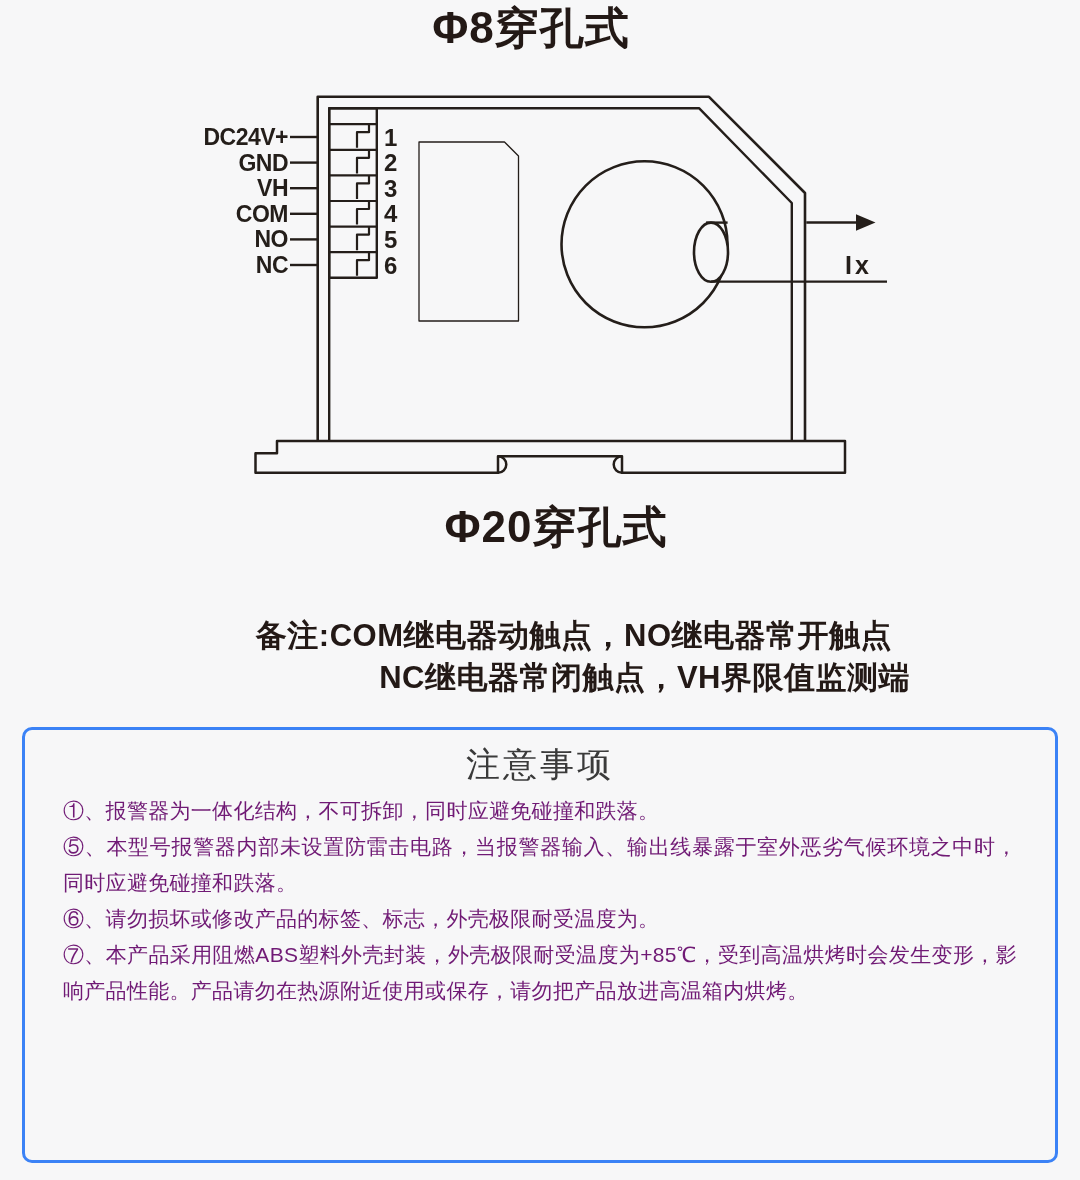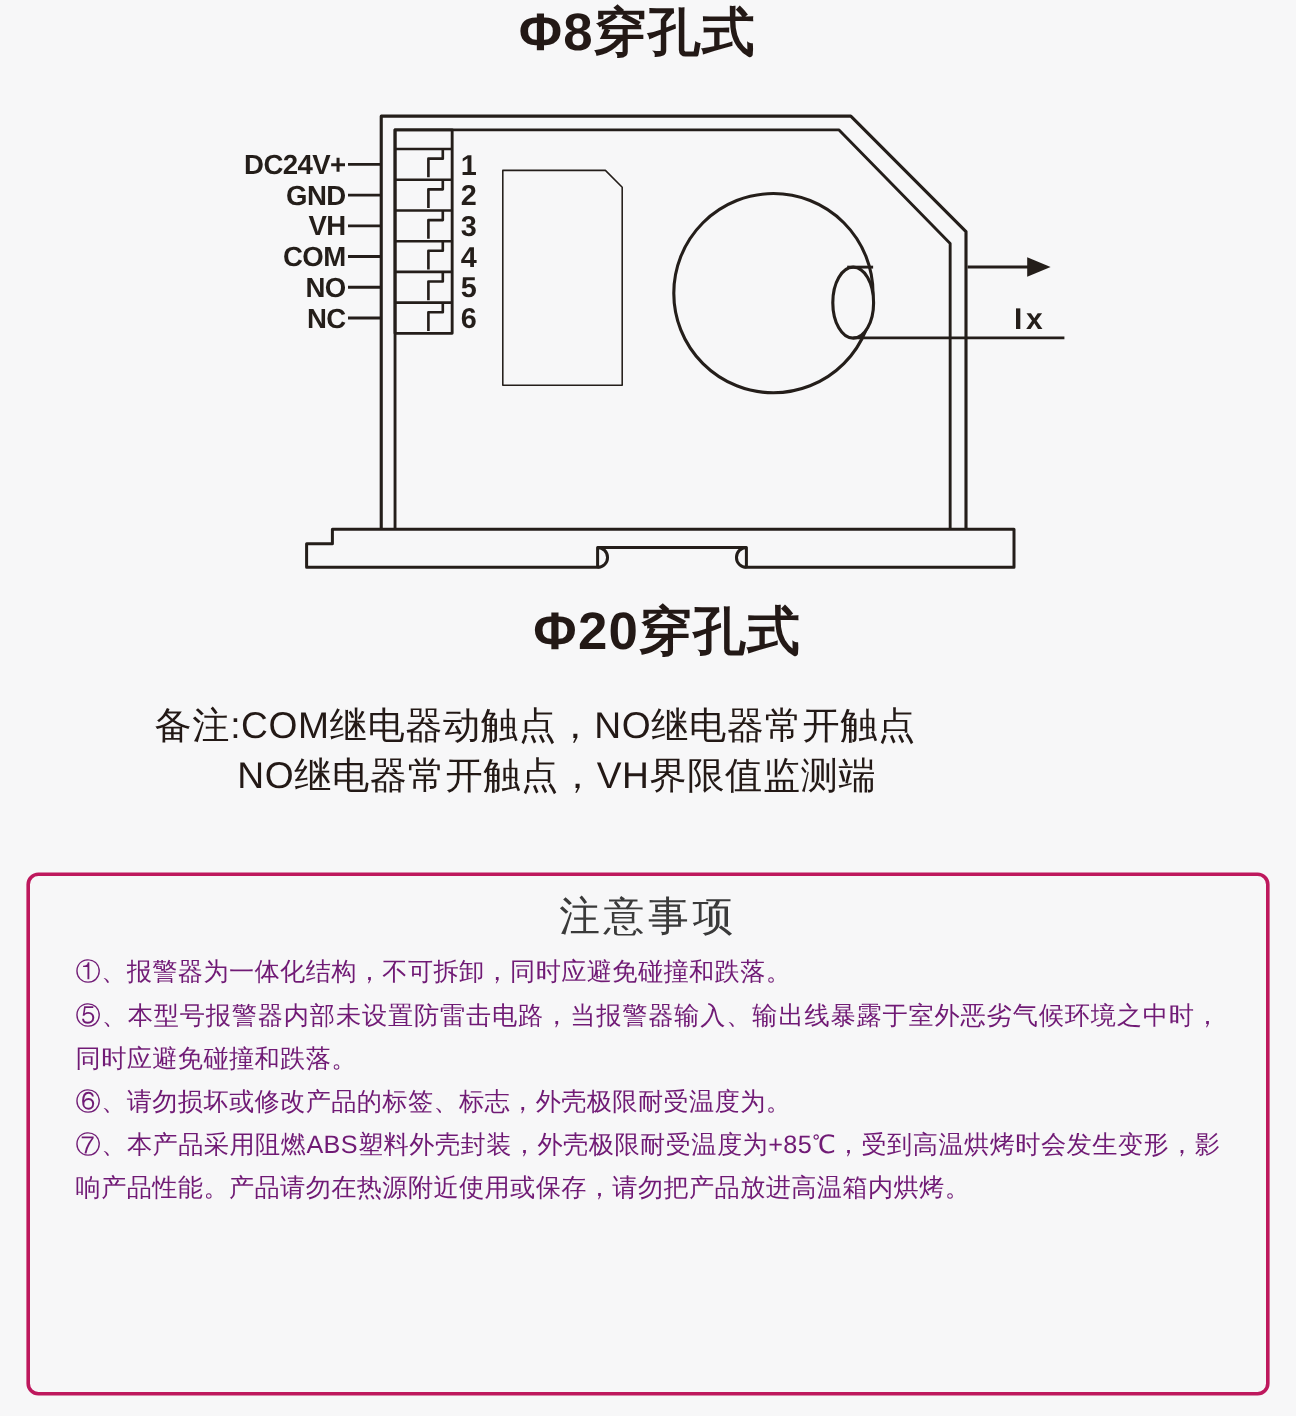--- a/index.html
+++ b/index.html
@@ -21,29 +21,29 @@
   .t2{top:501px;left:16px;}
   svg.diagram{position:absolute;left:0;top:0;}
   svg.diagram text{
     font-family:"Liberation Sans", sans-serif;
     fill:#241e1a;
   }
   .tlabel{font-size:23px;font-weight:bold;letter-spacing:-0.5px;}
   .tnum{font-size:24px;font-weight:bold;}
   .ixlabel{font-size:25px;font-weight:bold;letter-spacing:3px;}
   .note{
-    position:absolute;top:584px;left:0;width:892px;
-    text-align:center;font-size:31px;font-weight:normal;
+    position:absolute;top:615px;left:0;width:892px;
+    text-align:right;font-size:31px;font-weight:bold;
     line-height:42px;color:#231916;letter-spacing:0.5px;
   }
   .note-l2{position:relative;left:18px;}
   .notice-box{
     position:absolute;left:22px;top:727px;
     width:1036px;height:436px;
-    border:3px solid #be185d;border-radius:10px;
+    border:3px solid #3b82f6;border-radius:10px;
     box-sizing:border-box;
     background:transparent;
   }
   .notice-title{
     margin-top:11px;text-align:center;
     font-size:34px;font-weight:400;letter-spacing:3px;
     color:#3a3a3a;line-height:46px;
   }
   .notice-items{
     padding:6px 38px 0 38px;
@@ -126,21 +126,21 @@
 
     <path d="M277,441 H845 V472.8 H622 V456.2 H498 V472.8 H255.5 V453.2 H277 Z" stroke="#241e1a" stroke-width="2.5"></path>
     <path d="M498,456.2 A8.3,8.3 0 0 1 498,472.8" stroke="#241e1a" stroke-width="2.5"></path>
     <path d="M622,456.2 A8.3,8.3 0 0 0 622,472.8" stroke="#241e1a" stroke-width="2.5"></path>
   </svg>
 
   <div class="title t2">Φ20穿孔式</div>
 
   <div class="note">
     <div>备注:COM继电器动触点，NO继电器常开触点</div>
-    <div class="note-l2">NO继电器常开触点，VH界限值监测端</div>
+    <div class="note-l2">NC继电器常闭触点，VH界限值监测端</div>
   </div>
 
   <div class="notice-box">
     <div class="notice-title">注意事项</div>
     <div class="notice-items">
       <p>①、报警器为一体化结构，不可拆卸，同时应避免碰撞和跌落。</p>
       <p>⑤、本型号报警器内部未设置防雷击电路，当报警器输入、输出线暴露于室外恶劣气候环境之中时，同时应避免碰撞和跌落。</p>
       <p>⑥、请勿损坏或修改产品的标签、标志，外壳极限耐受温度为。</p>
       <p>⑦、本产品采用阻燃ABS塑料外壳封装，外壳极限耐受温度为+85℃，受到高温烘烤时会发生变形，影响产品性能。产品请勿在热源附近使用或保存，请勿把产品放进高温箱内烘烤。</p>
     </div>

